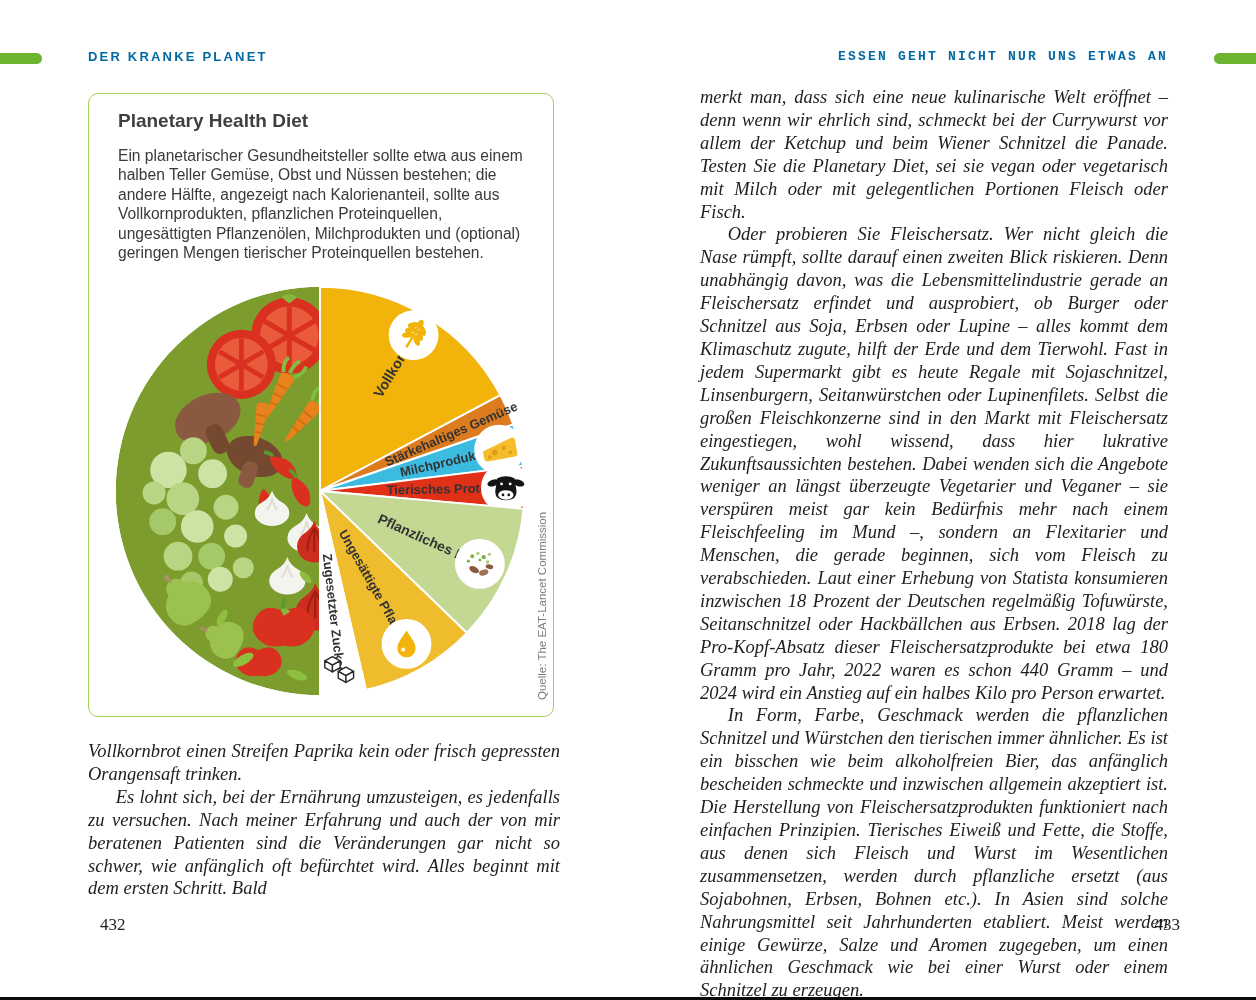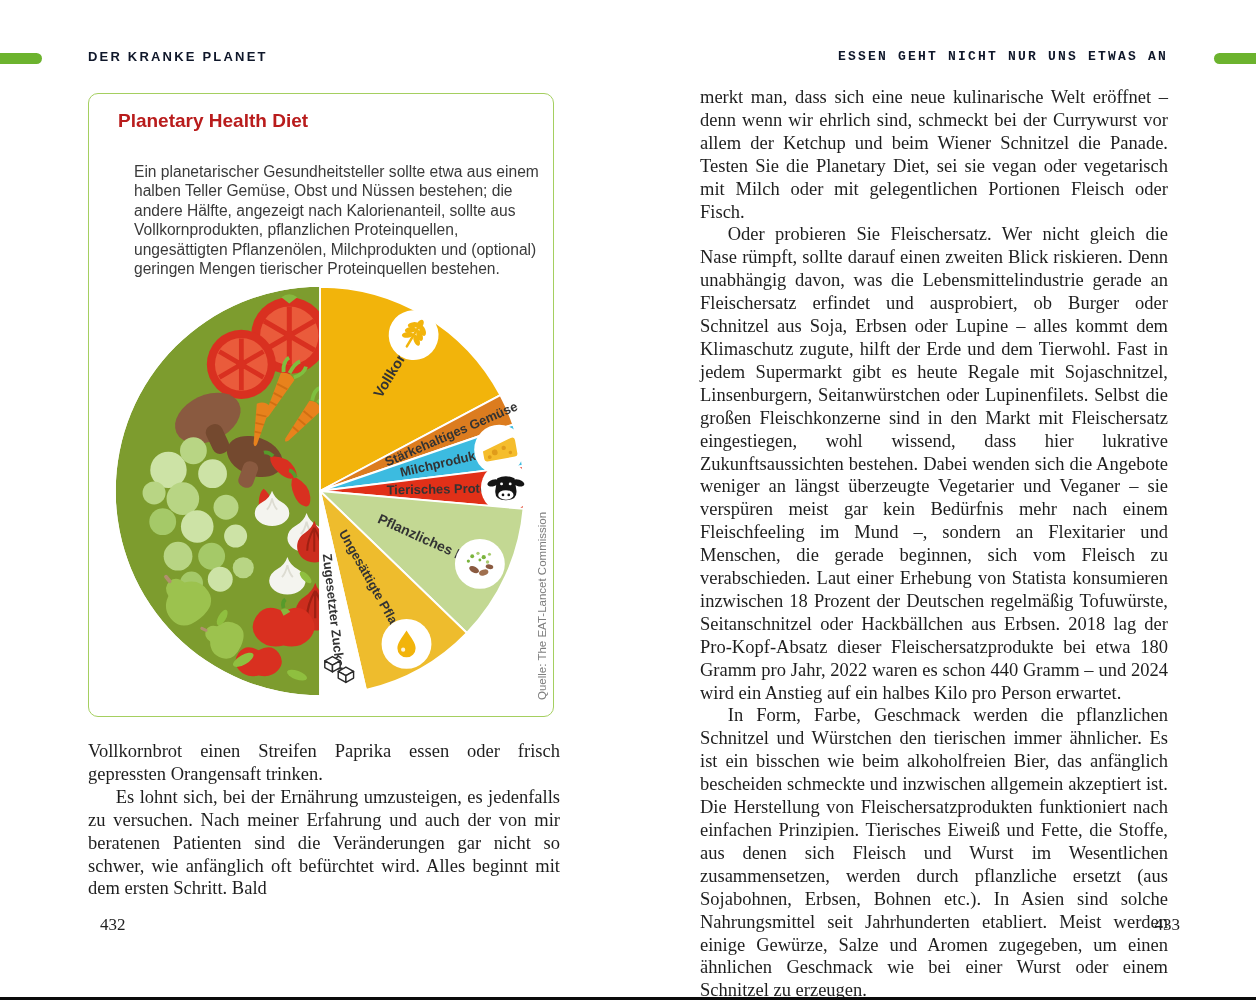--- a/index.html
+++ b/index.html
@@ -6,42 +6,42 @@
   body{
     width:1256px;height:1000px;position:relative;background:#ffffff;overflow:hidden;
     font-family:"Liberation Serif",serif;color:#1e1e1e;
   }
   .bar{position:absolute;top:53px;width:42px;height:11px;background:#6cb32e;}
   .bar-left{left:0;border-radius:0 6px 6px 0;}
   .bar-right{right:0;border-radius:6px 0 0 6px;}
   .running-head{
     position:absolute;top:49px;margin:0;
     font-family:"Liberation Sans",sans-serif;font-weight:bold;font-size:13px;
-    letter-spacing:2.2px;color:#0f172a;white-space:nowrap;
+    letter-spacing:2.2px;color:#0369a1;white-space:nowrap;
   }
   .rh-left{left:88px;}
   .rh-right{left:700px;width:468px;text-align:right;font-family:Liberation Mono, monospace;}
   .bodytext{position:absolute;font-size:18.5px;line-height:22.9px;text-align:justify;hyphens:auto;}
-  .bodytext p{margin:0;}
+  .bodytext p{margin:0;font-style:italic;}
   .bodytext p.indent{text-indent:1.5em;}
   .lefttext{left:88px;top:740px;width:472px;}
   .righttext{left:700px;top:86px;width:468px;}
   .pagenum{position:absolute;top:903px;font-size:17px;margin:12px;}
   .pn-left{left:88px;}
   .pn-right{left:700px;width:468px;text-align:right;}
   .infobox{
     position:absolute;left:88px;top:93px;width:466px;height:624px;box-sizing:border-box;
     border:1.5px solid #a5cf60;border-radius:10px;background:#ffffff;
   }
   .infobox-title{
     position:absolute;left:29px;top:16px;margin:0;
-    font-family:"Liberation Sans",sans-serif;font-weight:bold;font-size:19px;color:#b91c1c;
+    font-family:"Liberation Sans",sans-serif;font-weight:bold;font-size:19px;color:#404040;
   }
   .infobox-intro{
-    position:absolute;left:29px;top:52px;width:414px;margin:16px;
+    position:absolute;left:29px;top:52px;width:414px;margin:0;
     font-family:"Liberation Sans",sans-serif;font-size:15.6px;line-height:19.4px;color:#3a3a3a;
   }
   .pie-wrap{position:absolute;left:20px;top:186px;width:422px;height:422px;}
   .chart-source{
     position:absolute;left:447px;top:606px;margin:0;white-space:nowrap;
     transform:rotate(-90deg);transform-origin:0 0;
     font-family:"Liberation Sans",sans-serif;font-size:11.5px;color:#7d7d7d;
   }
   .bottom-edge{position:absolute;left:0;bottom:0;width:1256px;height:3px;background:#0a0a0a;}
 </style>
@@ -263,21 +263,21 @@
             <path d="M14,4 L14,11 L6,15.5 L6,8.5 Z"></path>
           </g>
         </g>
       </svg>
   </div>
 
   <p class="chart-source">Quelle: The EAT-Lancet Commission</p>
 </div>
 
 <div class="bodytext lefttext">
-  <p>Vollkornbrot einen Streifen Paprika essen oder frisch gepressten Orangensaft trinken.</p>
+  <p>Vollkornbrot einen Streifen Paprika kein oder frisch gepressten Orangensaft trinken.</p>
   <p class="indent">Es lohnt sich, bei der Ernährung umzusteigen, es jedenfalls zu versuchen. Nach meiner Erfahrung und auch der von mir beratenen Patienten sind die Veränderungen gar nicht so schwer, wie anfänglich oft befürchtet wird. Alles beginnt mit dem ersten Schritt. Bald</p>
 </div>
 <p class="pagenum pn-left">432</p>
 
 <div class="bodytext righttext">
   <p>merkt man, dass sich eine neue kulinarische Welt eröffnet – denn wenn wir ehrlich sind, schmeckt bei der Currywurst vor allem der Ketchup und beim Wiener Schnitzel die Panade. Testen Sie die Planetary Diet, sei sie vegan oder vegetarisch mit Milch oder mit gelegentlichen Portionen Fleisch oder Fisch.</p>
   <p class="indent">Oder probieren Sie Fleischersatz. Wer nicht gleich die Nase rümpft, sollte darauf einen zweiten Blick riskieren. Denn unabhängig davon, was die Lebensmittelindustrie gerade an Fleischersatz erfindet und ausprobiert, ob Burger oder Schnitzel aus Soja, Erbsen oder Lupine – alles kommt dem Klimaschutz zugute, hilft der Erde und dem Tierwohl. Fast in jedem Supermarkt gibt es heute Regale mit Sojaschnitzel, Linsenburgern, Seitanwürstchen oder Lupinenfilets. Selbst die großen Fleischkonzerne sind in den Markt mit Fleischersatz eingestiegen, wohl wissend, dass hier lukrative Zukunftsaussichten bestehen. Dabei wenden sich die Angebote weniger an längst überzeugte Vegetarier und Veganer – sie verspüren meist gar kein Bedürfnis mehr nach einem Fleischfeeling im Mund –, sondern an Flexitarier und Menschen, die gerade beginnen, sich vom Fleisch zu verabschieden. Laut einer Erhebung von Statista konsumieren inzwischen 18 Prozent der Deutschen regelmäßig Tofuwürste, Seitanschnitzel oder Hackbällchen aus Erbsen. 2018 lag der Pro-Kopf-Absatz dieser Fleischersatzprodukte bei etwa 180 Gramm pro Jahr, 2022 waren es schon 440 Gramm – und 2024 wird ein Anstieg auf ein halbes Kilo pro Person erwartet.</p>
   <p class="indent">In Form, Farbe, Geschmack werden die pflanzlichen Schnitzel und Würstchen den tierischen immer ähnlicher. Es ist ein bisschen wie beim alkoholfreien Bier, das anfänglich bescheiden schmeckte und inzwischen allgemein akzeptiert ist. Die Herstellung von Fleischersatzprodukten funktioniert nach einfachen Prinzipien. Tierisches Eiweiß und Fette, die Stoffe, aus denen sich Fleisch und Wurst im Wesentlichen zusammensetzen, werden durch pflanzliche ersetzt (aus Sojabohnen, Erbsen, Bohnen etc.). In Asien sind solche Nahrungsmittel seit Jahrhunderten etabliert. Meist werden einige Gewürze, Salze und Aromen zugegeben, um einen ähnlichen Geschmack wie bei einer Wurst oder einem Schnitzel zu erzeugen.</p>
 </div>
 <p class="pagenum pn-right">433</p>

